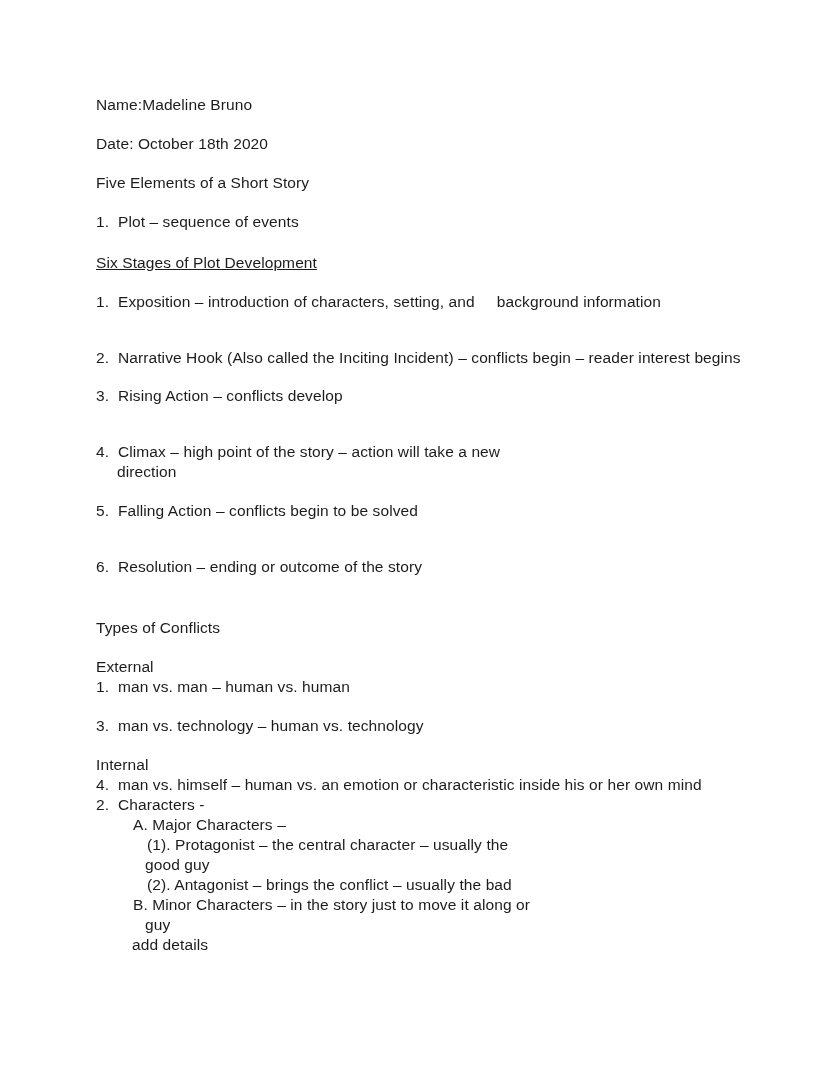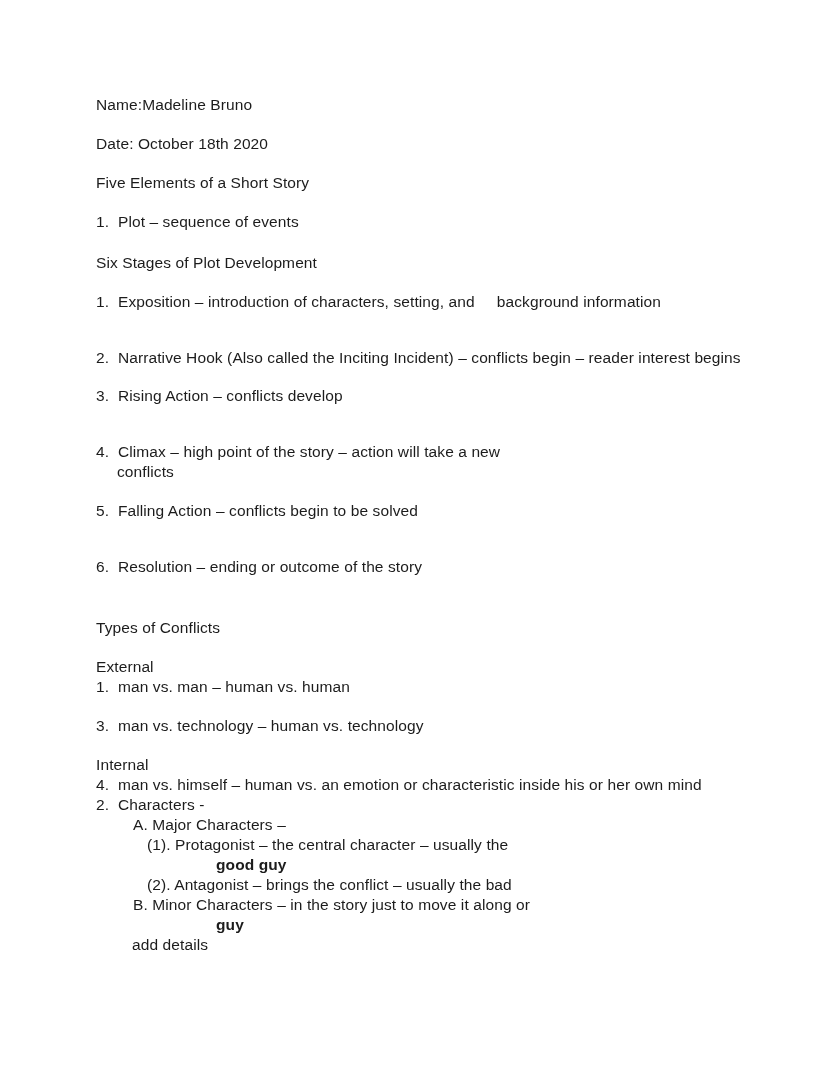--- a/index.html
+++ b/index.html
@@ -24,43 +24,43 @@
     line-height: 20px;
   }
   .line {
     white-space: pre;
     letter-spacing: 0.1px;
   }
   
   .mt18 { margin-top: 18px; }
   .mt19 { margin-top: 19px; }
   .mt20 { margin-top: 36px; }
-  .mt21 { margin-top: 21px; }
+  .mt21 { margin-top: 21px; text-decoration: underline; }
   .mt41 { margin-top: 41px; }
   
   .ind-wrap-num { margin-left: 21px; }  
   .ind-letter   { margin-left: 37px; }  
   .ind-wrap-b   { margin-left: 36px; }  
   .ind-paren    { margin-left: 51px; }  
-  .ind-wrap-p   { margin-left: 120px; font-weight: bold; } 
+  .ind-wrap-p   { margin-left: 49px; } 
 </style>
 </head>
 <body>
 
 <div class="page">
   <div class="line">Name:Madeline Bruno</div>
   <div class="line mt19">Date: October 18th 2020</div>
   <div class="line mt19">Five Elements of a Short Story</div>
   <div class="line mt19">1.  Plot – sequence of events</div>
   <div class="line mt21">Six Stages of Plot Development</div>
   <div class="line mt19">1.  Exposition – introduction of characters, setting, and     background information</div>
   <div class="line mt20">2.  Narrative Hook (Also called the Inciting Incident) – conflicts begin – reader interest begins</div>
   <div class="line mt18">3.  Rising Action – conflicts develop</div>
   <div class="line mt20">4.  Climax – high point of the story – action will take a new</div>
-  <div class="line ind-wrap-num">conflicts</div>
+  <div class="line ind-wrap-num">direction</div>
   <div class="line mt19">5.  Falling Action – conflicts begin to be solved</div>
   <div class="line mt20">6.  Resolution – ending or outcome of the story</div>
   <div class="line mt41">Types of Conflicts</div>
   <div class="line mt19">External</div>
   <div class="line">1.  man vs. man – human vs. human</div>
   <div class="line mt19">3.  man vs. technology – human vs. technology</div>
   <div class="line mt19">Internal</div>
   <div class="line">4.  man vs. himself – human vs. an emotion or characteristic inside his or her own mind</div>
   <div class="line">2.  Characters -</div>
   <div class="line ind-letter">A. Major Characters –</div>

